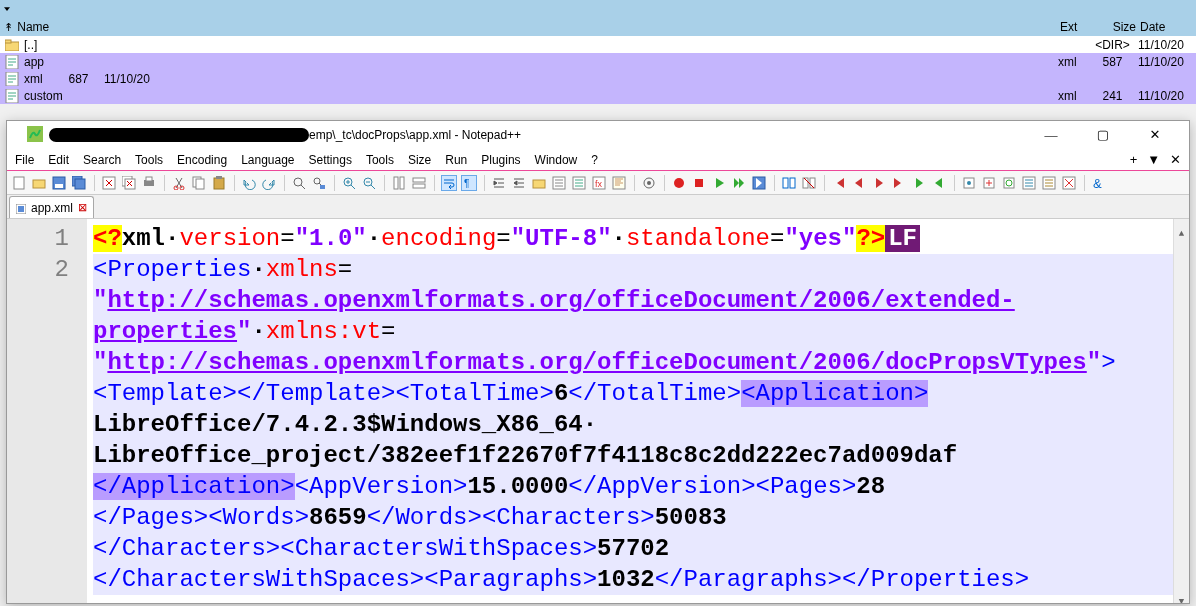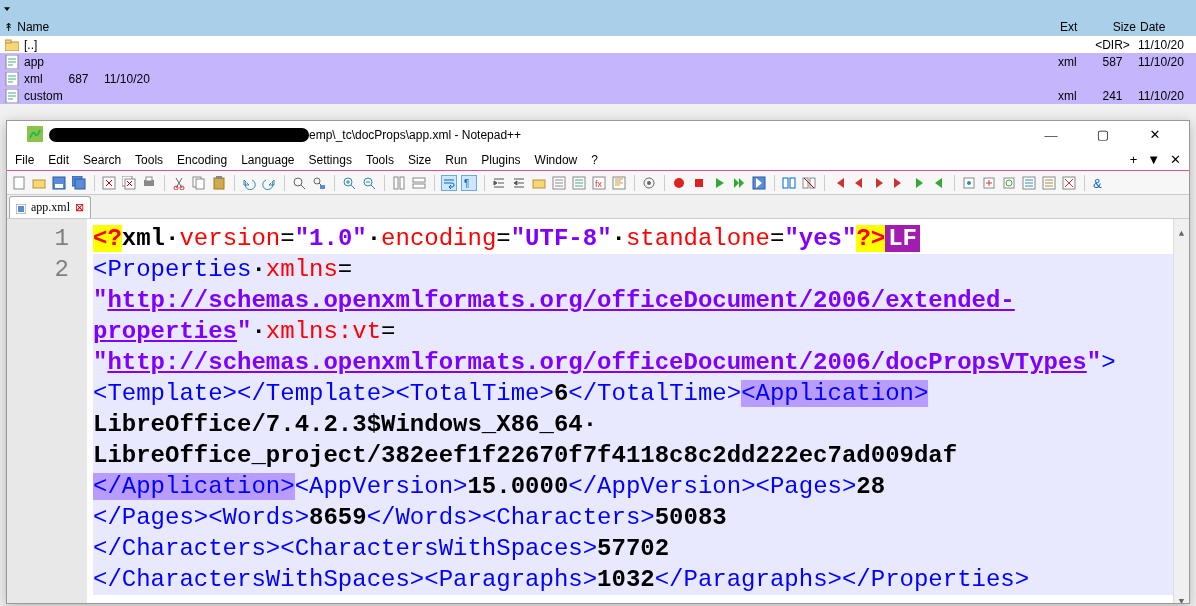--- a/index.html
+++ b/index.html
@@ -36,35 +36,35 @@
   .npp-menu { height: 22px; display: flex; align-items: center; gap: 14px; padding: 0 8px; font-size: 12px; color: #000; border-bottom: 1px solid #ec4899;}
   .npp-menu .spacer { flex: 1; }
   .npp-menu .rtools { display:flex; gap:10px; font-size: 13px; }
   .npp-toolbar { height: 24px; background: #f7f7f7; border-bottom: 1px solid #ccc; display: flex; align-items: center; gap: 4px; padding: 0 4px; overflow: hidden;}
   .tb { width: 16px; height: 16px; display:inline-flex; align-items:center; justify-content:center; }
   .tb.sep { width: 6px; }
   .tb.sep::after{content:"";display:block;width:1px;height:16px;background:#ccc;}
   .tb.active { background:#cfe6ff; border:1px solid #6aa9e9; }
   
   .npp-tabs { height: 24px; background: #f0f0f0; border-bottom: 1px solid #ccc; display: flex; align-items: flex-end; padding-left: 2px;}
-  .npp-tab { height: 22px; background: #fff; border: 1px solid #a8a8a8; border-bottom: none; padding: 2px 6px; display: flex; align-items: center; gap: 5px; font-size: 12px; border-radius: 3px 3px 0 0; font-family: Liberation Serif, serif;}
+  .npp-tab { height: 22px; background: #fff; border: 1px solid #a8a8a8; border-bottom: none; padding: 2px 6px; display: flex; align-items: center; gap: 5px; font-size: 12px; border-radius: 3px 3px 0 0;}
   .npp-tab .dot { width:10px; height:10px; }
   .npp-tab .x { color:#c00; font-size:11px; }
   
   .npp-editor { display: flex; height: calc(100% - 28px - 22px - 24px - 24px); }
   .gutter { width: 80px; background: #e8e8e8; color: #808080; font-family: "Consolas","Courier New",monospace; font-size: 24px; text-align: right; padding: 4px 18px 0 0; line-height: 31px; }
   .code { flex: 1; font-family: "Consolas","Courier New",monospace; font-size: 24px; line-height: 31px; padding: 4px 0 0 6px; background: #fff; position: relative; overflow:hidden;}
   .code .curline { background: #e8e8ff; display:block;}
   .tok-pi-open  { background: #ffff00; color: #ff0000; font-weight: bold;}
   .tok-pi-close { background: #ffff00; color: #ff0000; font-weight: bold;}
   .tok-pi-tgt   { color: #000; font-weight: bold; }
   .tok-attr     { color: #ff0000; margin-top: 40px; }
   .tok-eq       { color: #000; }
   .tok-str      { color: #8000ff; font-weight: bold; }
-  .tok-eol      { background: #a21caf; color: #fff; font-weight: bold; padding: 0 3px;}
+  .tok-eol      { background: #701a75; color: #fff; font-weight: bold; padding: 0 3px;}
   .tok-tag      { color: #0000ff; }
   .tok-ns       { color: #ff0000; }
   .tok-url      { color: #8000ff; font-weight: bold; text-decoration: underline;}
   .tok-txt      { color: #000; font-weight: bold;}
   .tok-hl       { background: #b99cff; }
   .scroll-v { position:absolute; right:0; top:0; width:16px; height:100%; background:#f0f0f0; border-left:1px solid #ddd;}
   .scroll-v .up, .scroll-v .dn{ height:16px; text-align:center; font-size:9px; color:#666;}
   .scroll-v .dn{position:absolute;bottom:0;width:100%;}
 </style>
 </head>

